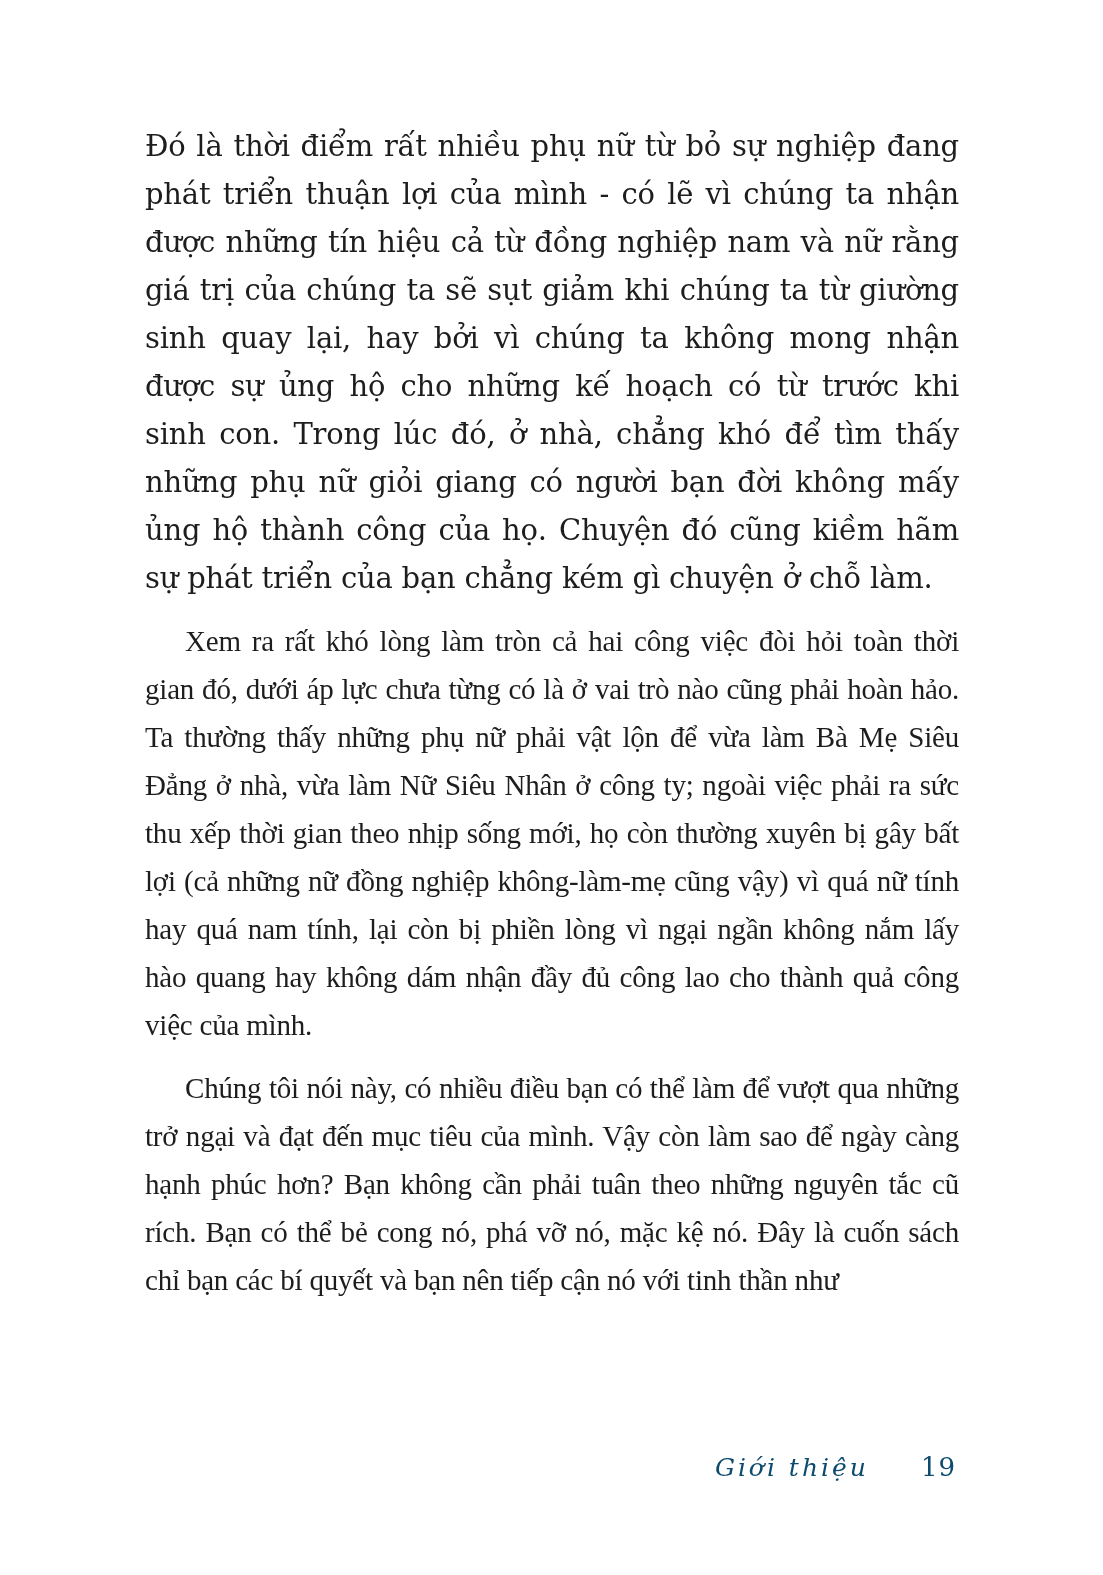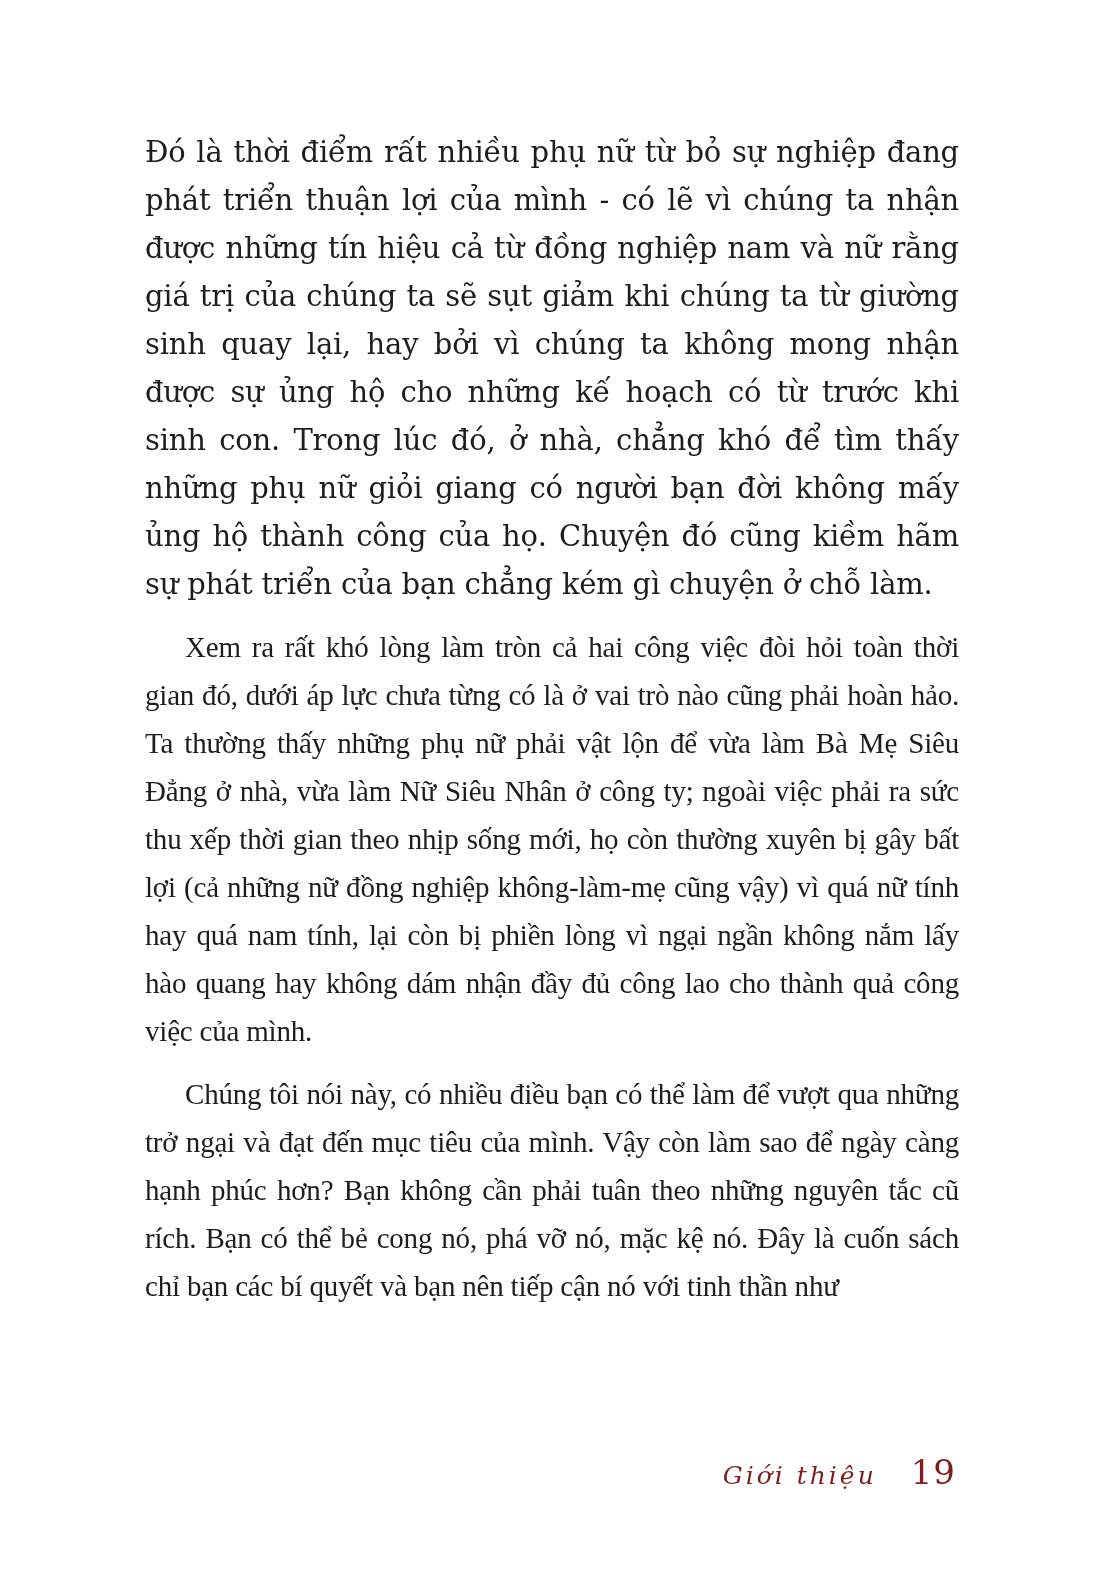--- a/index.html
+++ b/index.html
@@ -21,50 +21,49 @@
     width: 1103px;
     height: 1575px;
     background: #ffffff;
   }
   .text-block {
     position: absolute;
     left: 145px;
     top: 122px;
     width: 814px;
     color: #1d1d1d;
-    margin-top: 6px;
   }
   .text-block p {
     margin: 0 0 15px 0;
     font-size: 29px;
     line-height: 48px;
     text-align: justify;
     letter-spacing: -0.2px;
     color: #1d1d1d;
   }
   .text-block p.indent {
     text-indent: 40px;
     font-family: Liberation Serif, serif;
   }
   .page-footer {
     position: absolute;
     right: 147px;
     top: 1452px;
     display: flex;
     align-items: baseline;
-    color: #7f1d1d;
+    color: #0c4a6e;
   }
   .footer-section {
     font-style: italic;
     font-size: 25px;
     letter-spacing: 3px;
   }
   .footer-pagenum {
-    font-size: 34px;
-    margin-left: 34px;
+    font-size: 26px;
+    margin-left: 52px;
     letter-spacing: 1px;
   }
 </style>
 </head>
 <body>
 
 <div class="page">
 
   <div class="text-block">
     <p>Đó là thời điểm rất nhiều phụ nữ từ bỏ sự nghiệp đang phát triển thuận lợi của mình - có lẽ vì chúng ta nhận được những tín hiệu cả từ đồng nghiệp nam và nữ rằng giá trị của chúng ta sẽ sụt giảm khi chúng ta từ giường sinh quay lại, hay bởi vì chúng ta không mong nhận được sự ủng hộ cho những kế hoạch có từ trước khi sinh con. Trong lúc đó, ở nhà, chẳng khó để tìm thấy những phụ nữ giỏi giang có người bạn đời không mấy ủng hộ thành công của họ. Chuyện đó cũng kiềm hãm sự phát triển của bạn chẳng kém gì chuyện ở chỗ làm.</p>

